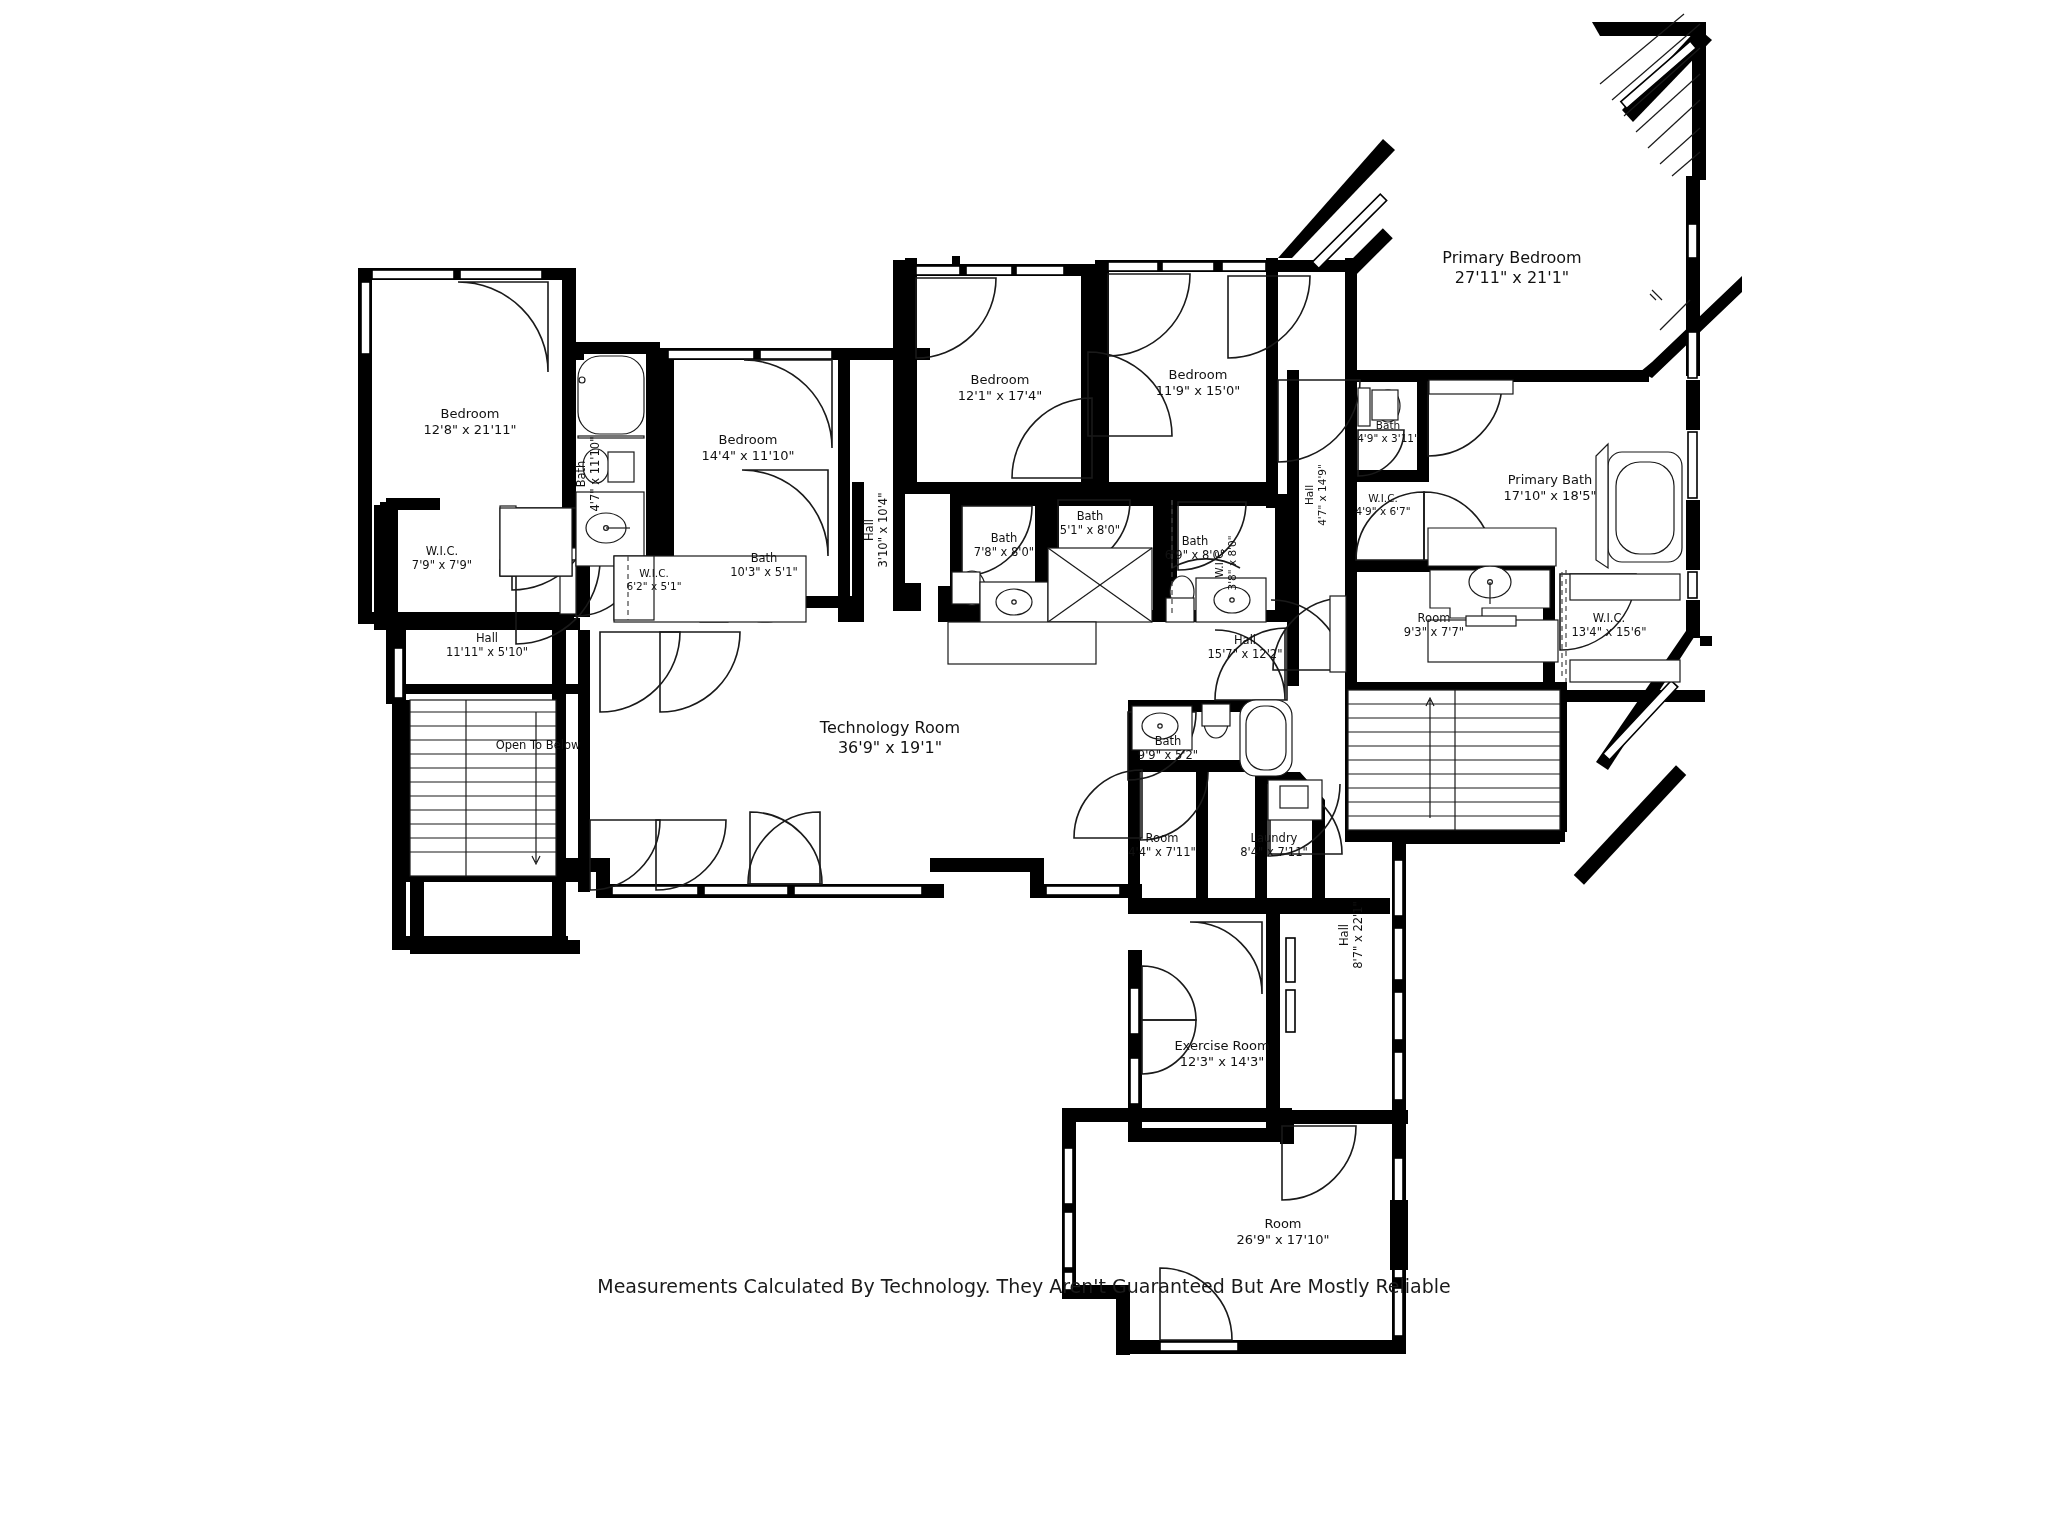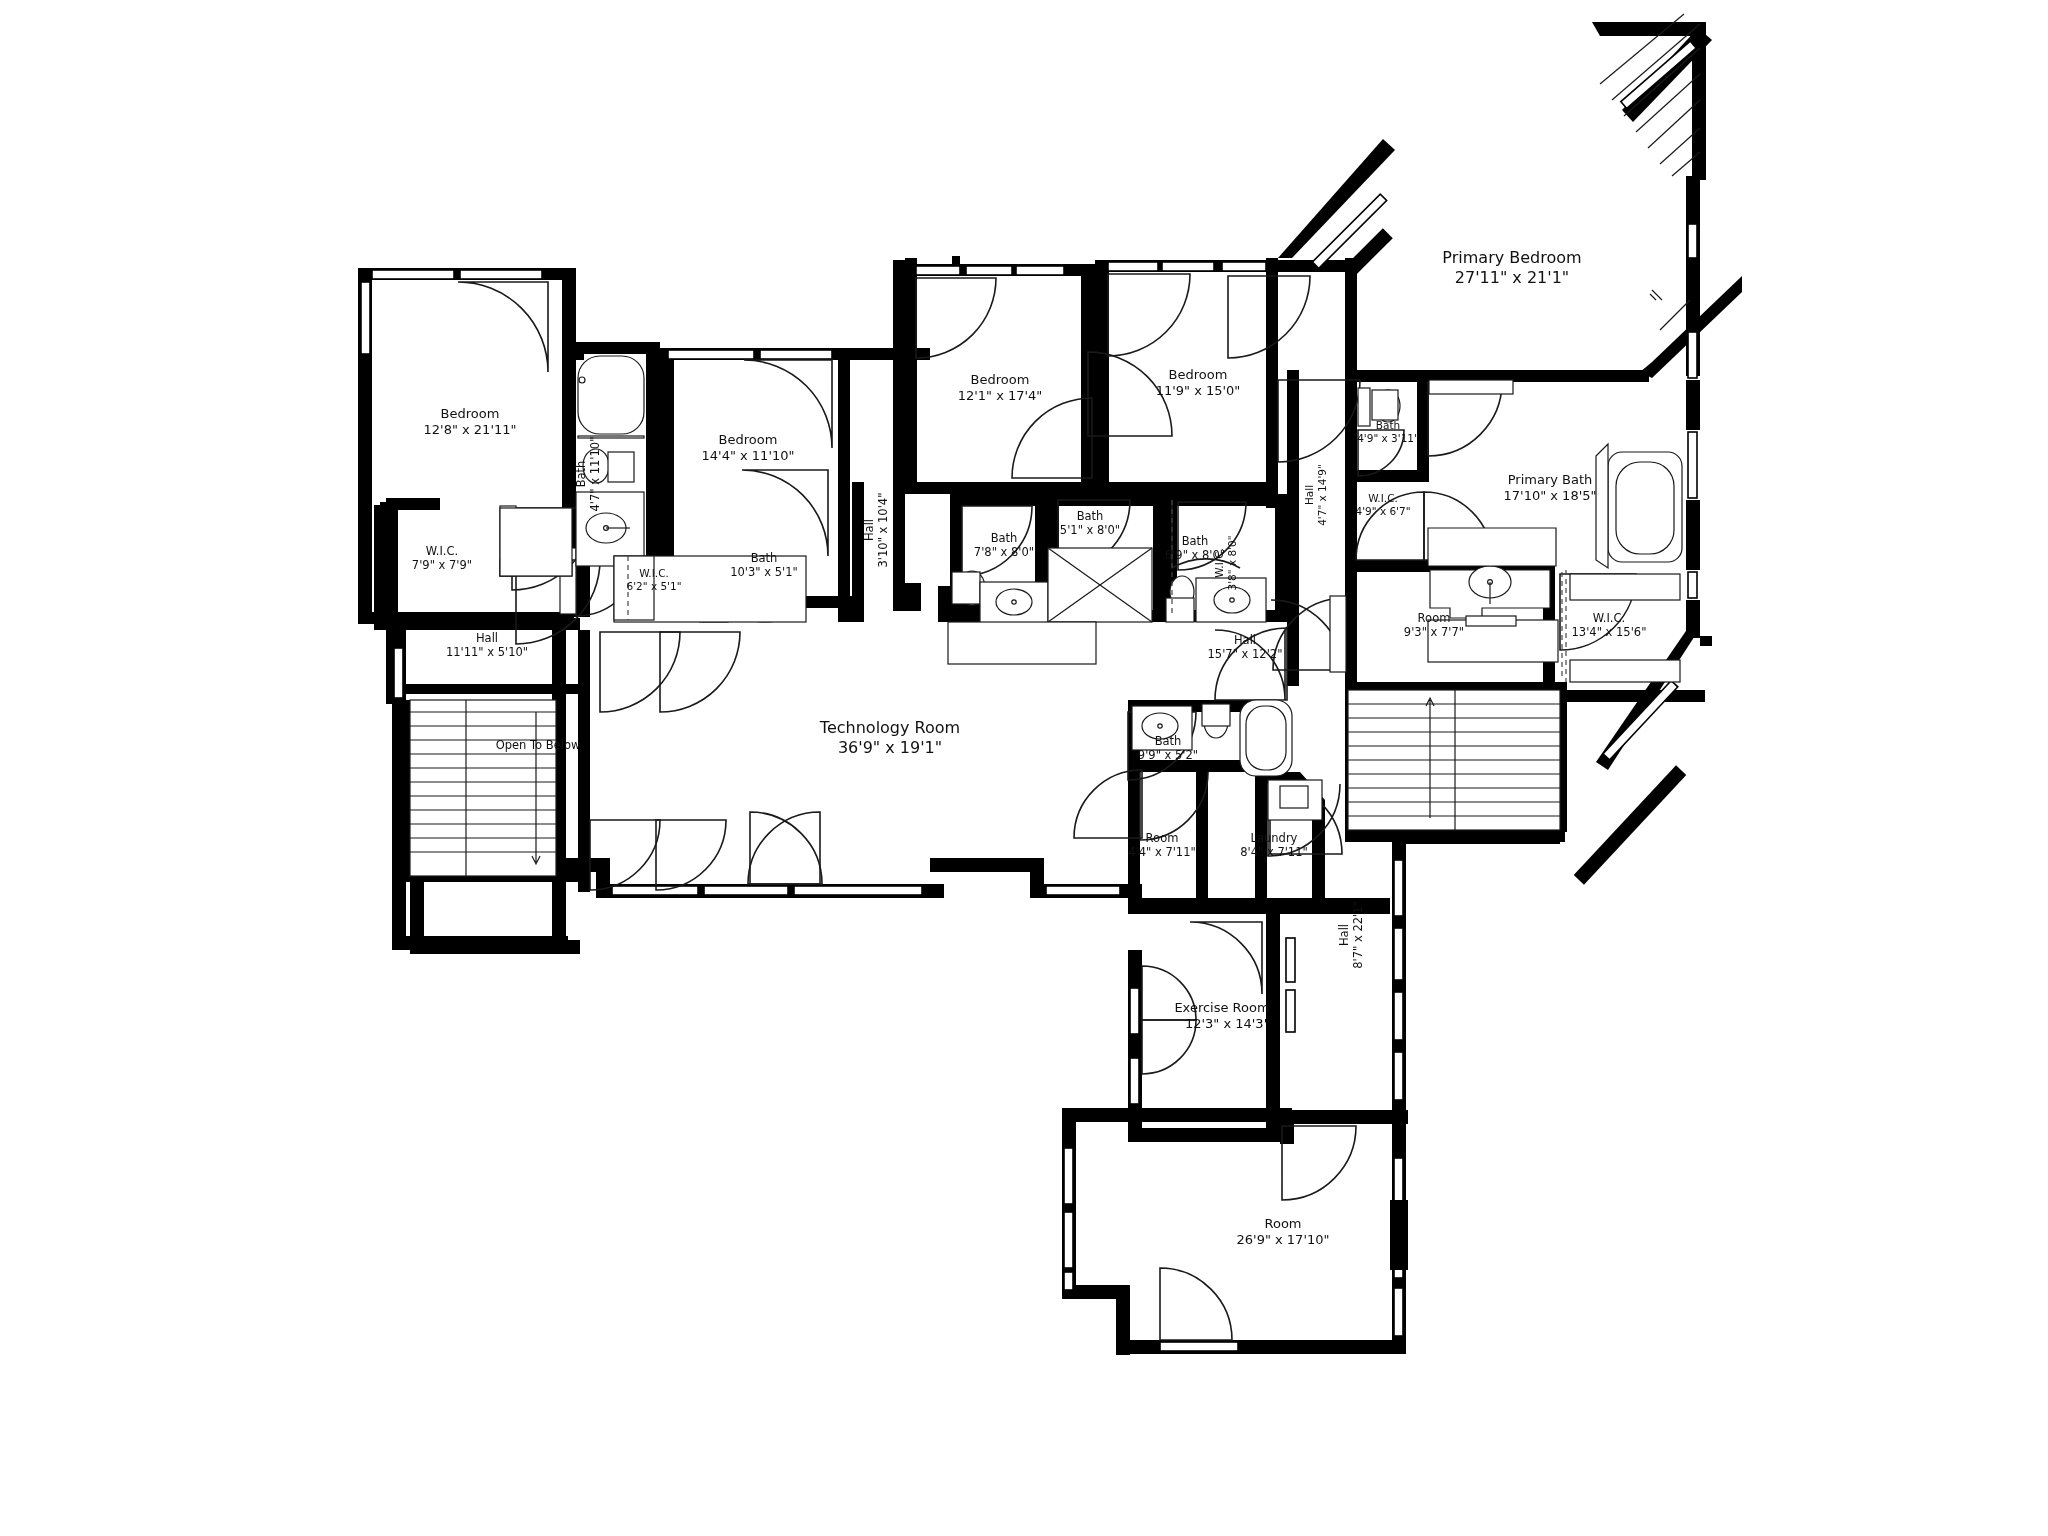--- a/index.html
+++ b/index.html
@@ -610,24 +610,25 @@
 <div class="lbl sm" style="left:1262px;top:845px;margin-left:12px;">
   <span class="n">Laundry</span>
   <span class="d">8'4" x 7'11"</span>
 </div>
 
 <div class="lbl rot90 sm" style="left:1351px;top:935px;">
   <span class="n">Hall</span>
   <span class="d">8'7" x 22'1"</span>
 </div>
 
-<div class="lbl" style="left:1222px;top:1016px;text-align:right;">
+<div class="lbl" style="left:1222px;top:1054px;">
   <span class="n">Exercise Room</span>
   <span class="d">12'3" x 14'3"</span>
 </div>
 
 <div class="lbl" style="left:1283px;top:1232px;">
   <span class="n">Room</span>
   <span class="d">26'9" x 17'10"</span>
 </div>
 
+<div id="footer">Measurements Calculated By Technology. They Aren't Guaranteed But Are Mostly Reliable</div>
 
 </div>
 
 </body></html>

